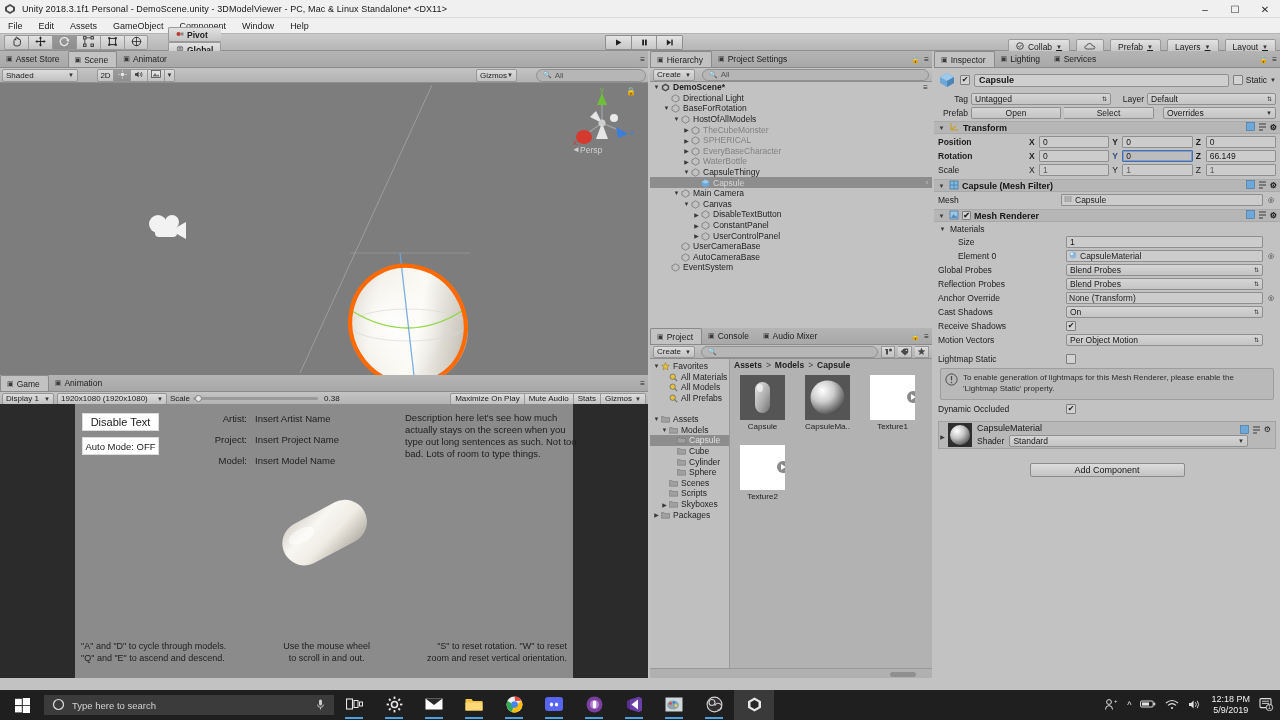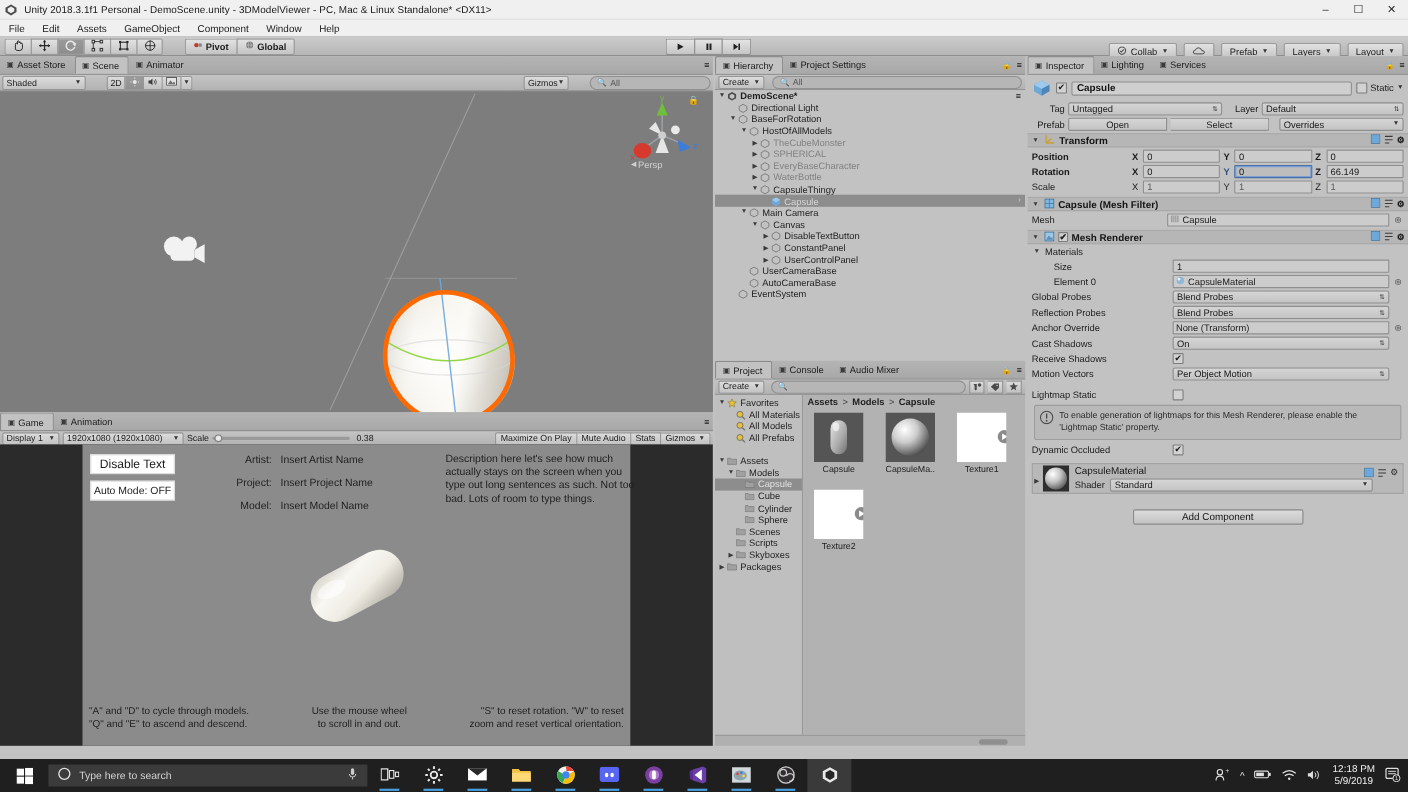--- a/index.html
+++ b/index.html
@@ -46,31 +46,31 @@
   .tbtn {
     height:15px; min-width:24px; padding:0 4px;
     background:linear-gradient(#e2e2e2,#c4c4c4);
     border:1px solid #9a9a9a; border-right-width:0;
     display:flex; align-items:center; justify-content:center;
     font-size:8.5px; color:#202020;
   }
   .tbtn:first-child { border-radius:2px 0 0 2px; }
   .tbtn:last-child { border-radius:0 2px 2px 0; border-right-width:1px; }
   .tbtn.active { background:linear-gradient(#9a9a9a,#8d8d8d); }
-  .pivot-group { display:flex; margin-left:20px; }
+  .pivot-group { display:flex; margin-left:20px;flex-direction:column; }
   .pivot-btn { height:15px; padding:0 7px; background:linear-gradient(#e2e2e2,#c4c4c4);
     border:1px solid #9a9a9a; display:flex; align-items:center; gap:3px; font-size:8.5px; font-weight:bold;}
   .pivot-btn:first-child { border-radius:2px 0 0 2px; border-right:0;}
   .pivot-btn:last-child { border-radius:0 2px 2px 0; }
   .playgroup { position:absolute; left:605px; top:1px; display:flex; }
   .playbtn { width:26px; height:15px; background:linear-gradient(#e4e4e4,#c6c6c6);
     border:1px solid #8f8f8f; display:flex; align-items:center; justify-content:center; }
   .playbtn:first-child { border-radius:2px 0 0 2px; border-right:0;}
   .playbtn:last-child { border-radius:0 2px 2px 0; border-left:0;}
-  .tb-right { position:absolute; right:4px; top:5px; display:flex; gap:6px; align-items:center;}
+  .tb-right { position:absolute; right:4px; top:5px; display:flex; gap:6px; align-items:center;text-decoration:underline;}
   .rbtn { height:15px; padding:0 7px; background:linear-gradient(#e2e2e2,#c4c4c4);
     border:1px solid #9a9a9a; border-radius:2px; display:flex; align-items:center; gap:4px;
     font-size:8.5px; color:#1c1c1c; }
   .caret { font-size:6px; color:#333; }
 
   
   .panel { position:absolute; background:#c2c2c2; }
   .panel-tabs {
     height:17px; background:linear-gradient(#b4b4b4,#a8a8a8);
     display:flex; align-items:flex-end; border-bottom:1px solid #8a8a8a;

